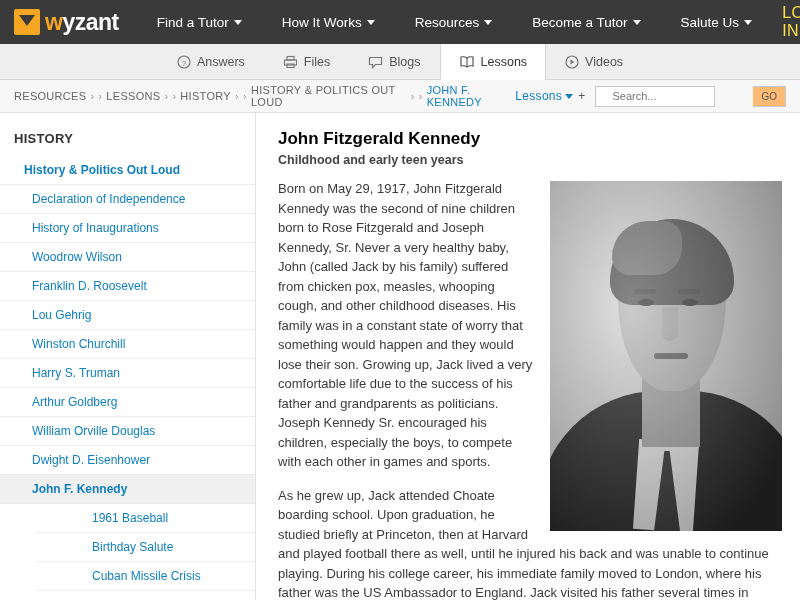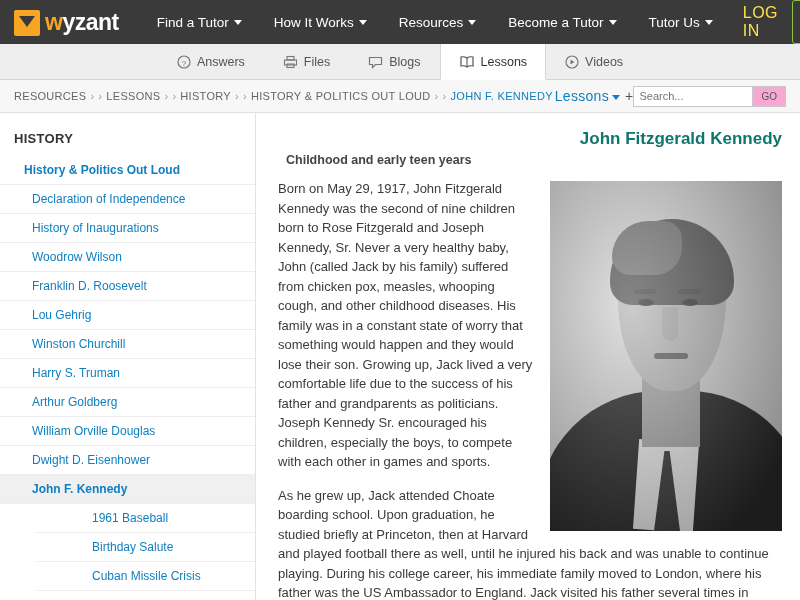--- a/index.html
+++ b/index.html
@@ -17,21 +17,21 @@
   .topbar {
     height: 44px;
     background: #3a3a3a;
     display: flex;
     align-items: center;
     padding: 0 14px;
     color: #fff;
   }
   .logo {
     display: flex;
-    align-items: flex-end;
+    align-items: flex-start;
     margin-right: 22px;
   }
   .logo-mark {
     width: 26px; height: 26px;
     background: #f5a623;
     margin-right: 5px;
     position: relative;
     border-radius: 2px;
   }
   .logo-mark:after {
@@ -42,21 +42,21 @@
     border-left: 8px solid transparent;
     border-right: 8px solid transparent;
     border-top: 11px solid #3a3a3a;
   }
   .logo-text {
     font-size: 23px;
     font-weight: bold;
     letter-spacing: -0.5px;
   }
   .logo-text .y { color: #f5a623; }
-  .nav-items { display: flex; align-items: center; flex: 1; }
+  .nav-items { display: flex; align-items: center; flex: 1; gap: 8px; }
   .nav-item {
     color: #fff;
     font-size: 13.5px;
     padding: 6px 16px;
     cursor: pointer;
     white-space: nowrap;
   }
   .caret-down {
     display: inline-block;
     margin-left: 5px;
@@ -126,55 +126,57 @@
     font-size: 11px;
     color: #666;
     letter-spacing: 0.3px;
   }
   .crumbbar .crumbs { display: flex; align-items: center; flex: 1; gap: 4px; }
   .crumb { color: #666; cursor: pointer; }
   .crumb.current { color: #0f7fbf; cursor: pointer; }
   .sep { color: #999; }
   .search-wrap { display: flex; align-items: center; gap: 0; }
   .lessons-sel {
-    font-size: 14px;
+    font-size: 12px;
     color: #0f7fbf;
     cursor: pointer;
+    margin-right: 10px;
     white-space: nowrap;
   }
   .lessons-sel .caret-blue {
     display: inline-block;
     margin-left: 3px;
     width: 0; height: 0;
     border-left: 4px solid transparent;
     border-right: 4px solid transparent;
     border-top: 5px solid #0f7fbf;
     vertical-align: middle;
   }
   .lessons-sel .plus { color: #555; margin-left: 5px; }
   .search-input {
     width: 120px;
     height: 21px;
     border: 1px solid #c8c8c8;
     font-size: 11px;
-    padding: 0 5px;
+    padding: 0 16px;
     color: #888;
     background: #fff;
     font-family: "Liberation Sans", sans-serif;
   }
   .go-btn {
     height: 21px;
     border: 1px solid #c8c8c8;
     border-left: none;
-    background: #f9a8d4;
+    background: #fdba74;
     font-size: 10px;
     color: #555;
     padding: 0 8px;
     cursor: pointer;
     font-family: "Liberation Sans", sans-serif;
+    margin-left: 38px;
   }
 
   
   .page {
     display: flex;
     height: calc(600px - 44px - 36px - 33px);
   }
   .sidebar {
     width: 256px;
     padding: 18px 0 0 0;
@@ -211,29 +213,28 @@
 
   
   .content {
     flex: 1;
     padding: 16px 18px 0 22px;
     overflow: hidden;
   }
   .art-title {
     font-size: 17px;
     font-weight: bold;
-    color: #0f766e;
+    color: #000000;
     margin: 0 0 4px 0;
-    text-align: right;
   }
   .art-sub {
     font-size: 12.5px;
     font-weight: bold;
     color: #444;
-    margin: 0 0 12px 8px;
+    margin: 0 0 12px 0;
   }
   .art-body { font-size: 13px; line-height: 1.5; color: #3b3b3b; }
   .art-body p { margin: 0 0 14px 0; }
   .portrait {
     float: right;
     width: 232px;
     height: 350px;
     margin: 2px 0 8px 16px;
     background: linear-gradient(160deg,#e8e8e8 0%,#cfcfcf 45%,#9e9e9e 100%);
     position: relative;
@@ -307,21 +308,21 @@
 <div class="topbar">
   <div class="logo">
     <div class="logo-mark"></div>
     <div class="logo-text"><span class="y">w</span><span>yzant</span></div>
   </div>
   <div class="nav-items">
     <div class="nav-item"><span>Find a Tutor</span><span class="caret-down"></span></div>
     <div class="nav-item"><span>How It Works</span><span class="caret-down"></span></div>
     <div class="nav-item"><span>Resources</span><span class="caret-down"></span></div>
     <div class="nav-item"><span>Become a Tutor</span><span class="caret-down"></span></div>
-    <div class="nav-item"><span>Tutor Us</span><span class="caret-down"></span></div>
+    <div class="nav-item"><span>Salute Us</span><span class="caret-down"></span></div>
   </div>
   <div class="login-link">LOG IN</div>
   <button class="signup-btn">SIGN UP</button>
 </div>
 
 <div class="subtabs">
   <div class="subtab">
     <span>
       <svg width="14" height="14" viewBox="0 0 14 14">
           <circle cx="7" cy="7" r="6" fill="none" stroke="#777" stroke-width="1.2"></circle>

